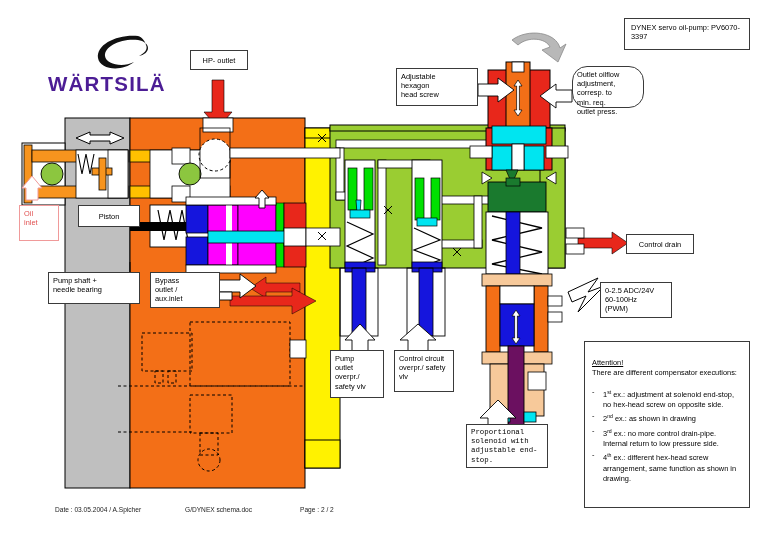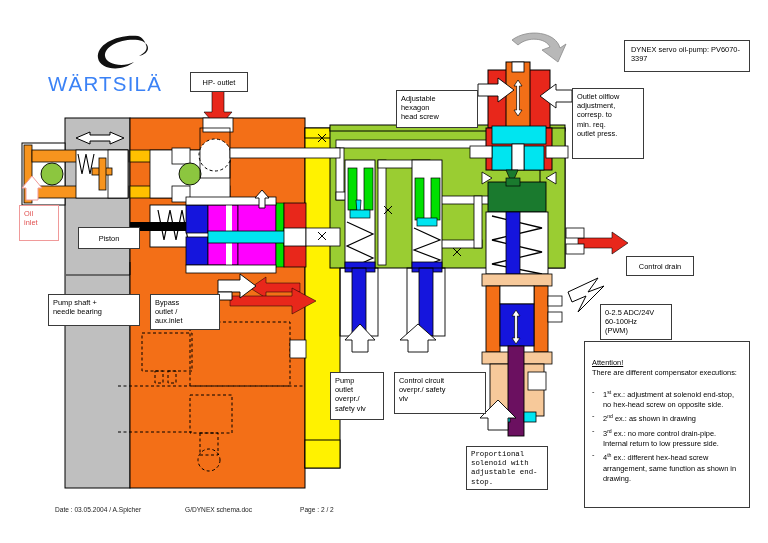--- a/index.html
+++ b/index.html
@@ -1,24 +1,24 @@
 <!DOCTYPE html>
 <html><head>
 <meta charset="utf-8">
 <style>
   html,body{margin:0;padding:0;background:#fff;}
   body{width:768px;height:543px;position:relative;overflow:hidden;
        font-family:"Liberation Sans","DejaVu Sans",sans-serif;color:#000;}
   #page{position:absolute;left:0;top:0;width:768px;height:543px;}
   svg{position:absolute;left:0;top:0;}
   .cb{position:absolute;border:1px solid #3a3a3a;background:#fff;
-      font-size:7.4px;line-height:9.2px;padding:3px 4px;box-sizing:border-box;margin-top:22px;}
+      font-size:7.4px;line-height:9.2px;padding:3px 4px;box-sizing:border-box;}
   .cb.c{text-align:center;}
   .logo-w{position:absolute;left:48px;top:72px;width:130px;
-          font-size:20.5px;letter-spacing:1.2px;font-weight:400;color:#3b82f6;}
+          font-size:20.5px;letter-spacing:1.2px;font-weight:700;color:#4c1d95;}
   .foot{position:absolute;font-size:6.6px;color:#222;}
   .att{position:absolute;left:584px;top:341px;width:166px;height:167px;
        border:1px solid #3a3a3a;background:#fff;box-sizing:border-box;
        padding:16px 7px;font-size:7.4px;line-height:10px;}
   .att u{text-decoration:underline;}
   .att .li{display:flex;margin-top:1px;}
   .att .da{width:11px;flex:0 0 11px;}
   .att .tx{flex:1;}
   sup{font-size:5.2px;vertical-align:super;}
   .oil{position:absolute;left:19px;top:205px;width:40px;height:36px;
@@ -287,34 +287,34 @@
 needle bearing</div>
 
 <div class="cb" style="left:396px;top:68px;width:82px;height:38px;white-space:pre-line;">Adjustable
 hexagon
 head screw</div>
 
 <div class="cb" style="left:150px;top:272px;width:70px;height:36px;white-space:pre-line;">Bypass
 outlet /
 aux.inlet</div>
 
-<div class="cb" style="left:572px;top:66px;width:72px;height:71px;white-space:pre-line;">Outlet oilflow
+<div class="cb" style="left:572px;top:66px;width:72px;height:42px;white-space:pre-line;border-radius:15px;">Outlet oilflow
 adjustment,
 corresp. to
 min. req.
 outlet press.</div>
 
 <div class="cb c" style="left:626px;top:234px;width:68px;height:20px;line-height:14px;">Control drain</div>
 
 <div class="cb" style="left:330px;top:350px;width:54px;height:48px;white-space:pre-line;">Pump
 outlet
 overpr./
 safety  vlv</div>
 
-<div class="cb" style="left:394px;top:350px;width:92px;height:42px;white-space:pre-line;">Control circuit
+<div class="cb" style="left:394px;top:350px;width:60px;height:42px;white-space:pre-line;">Control circuit
 overpr./ safety
 vlv</div>
 
 <div class="cb" style="left:600px;top:282px;width:72px;height:36px;white-space:pre-line;">0-2.5 ADC/24V
 60-100Hz
 (PWM)</div>
 
 <div class="cb" style="left:466px;top:424px;width:82px;height:44px;white-space:pre-line;font-family:Liberation Mono, monospace;">Proportional
 solenoid with
 adjustable end-

